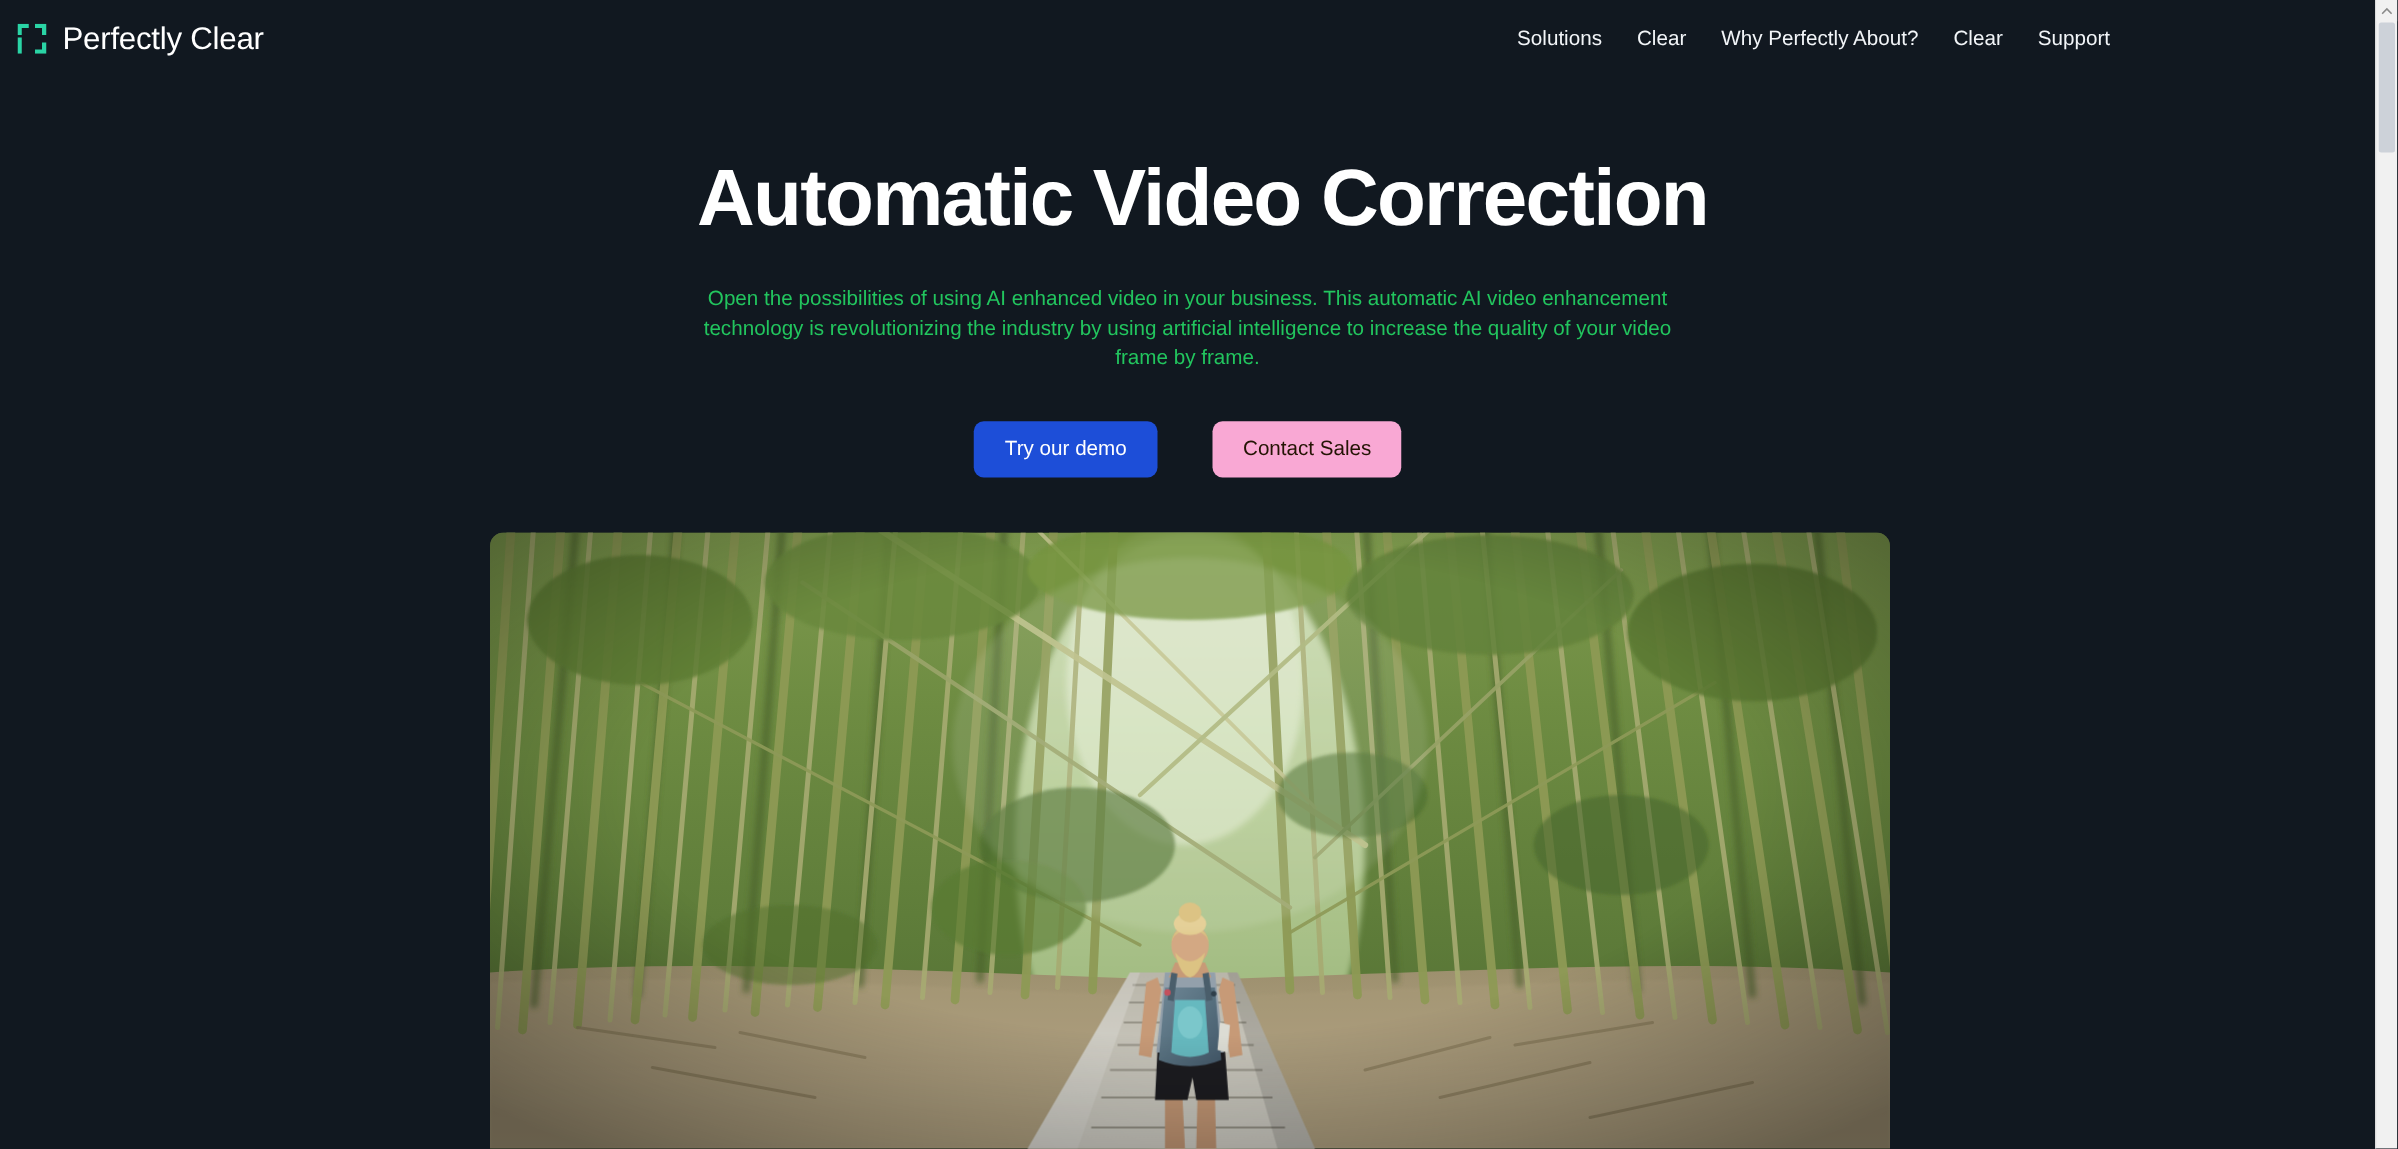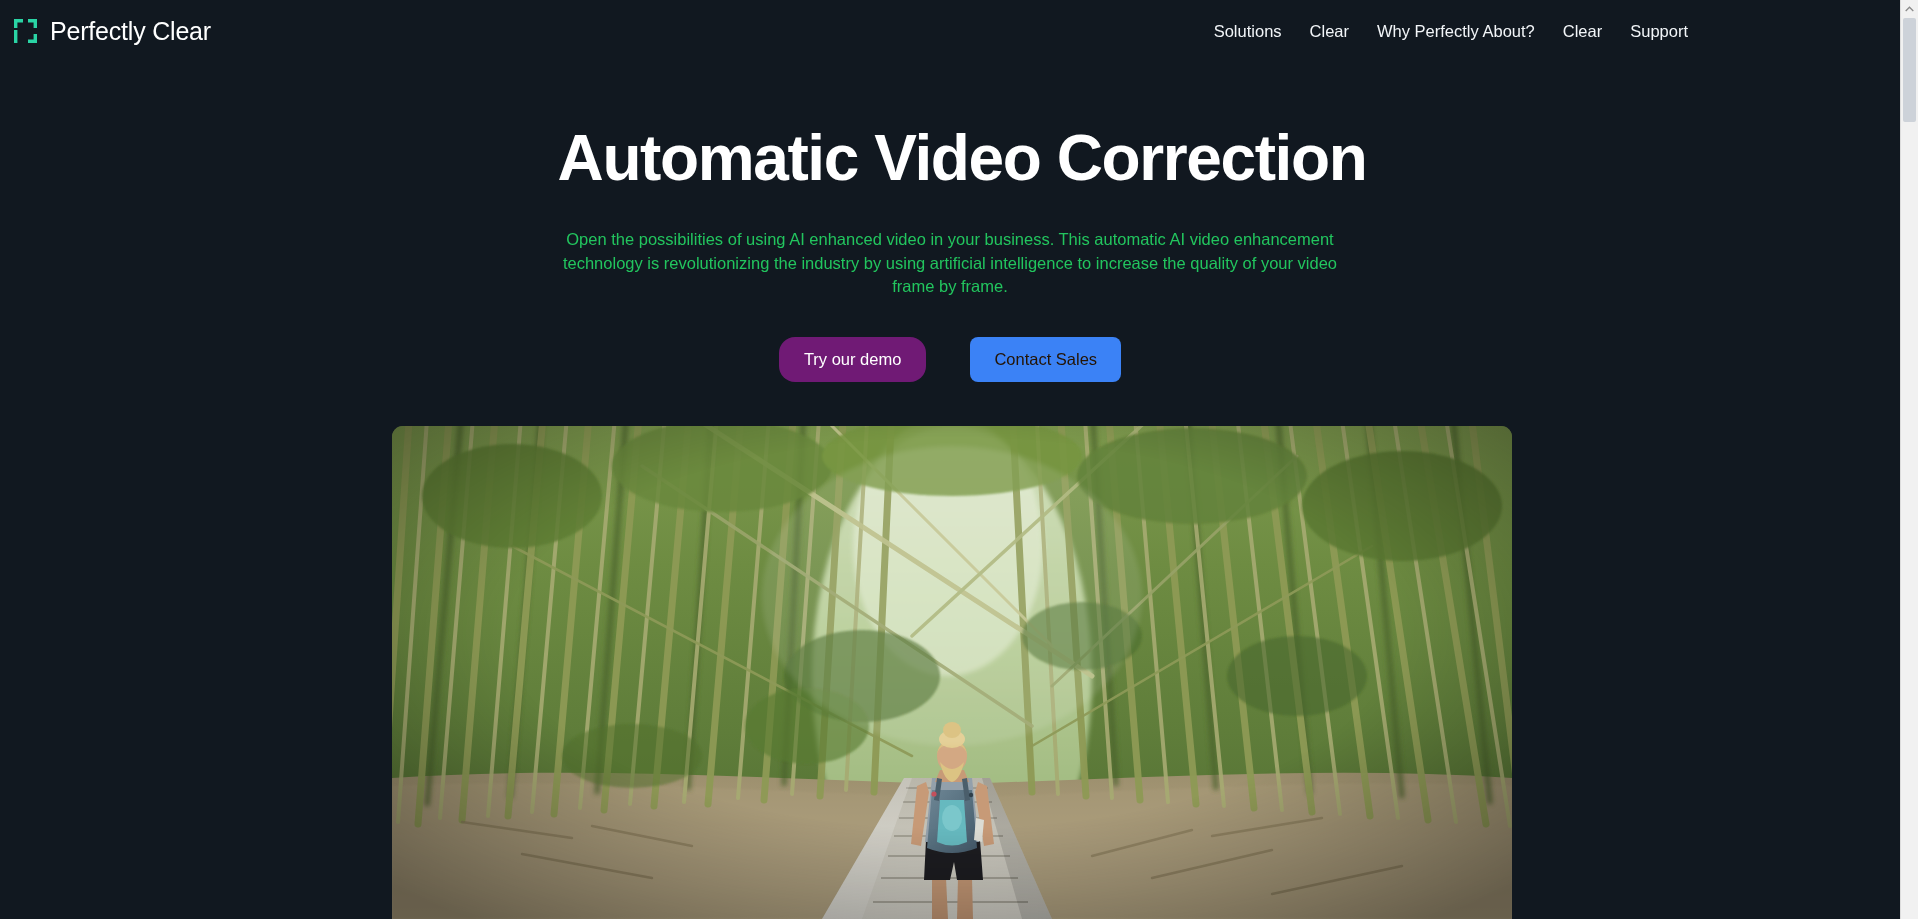--- a/index.html
+++ b/index.html
@@ -80,27 +80,26 @@
   .btn {
     border:none; outline:none; cursor:pointer;
     font-family:"Liberation Sans", sans-serif;
     font-size:16.5px;
     font-weight:400;
     border-radius:8px;
     white-space:nowrap;
     line-height:1;
   }
   .btn-demo {
-    background:#701a75;
+    background:#1d4ed8;
     color:#ffffff;
     padding:14px 25px;
-    border-radius:16px;
   }
   .btn-sales {
-    background:#3b82f6;
+    background:#f9a8d4;
     color:#241404;
     padding:14px 24px;
   }
 
   
   .media {
     position:absolute;
     top:426px; left:392px;
     width:1120px; height:493px;
     border-radius:11px 11px 0 0;

